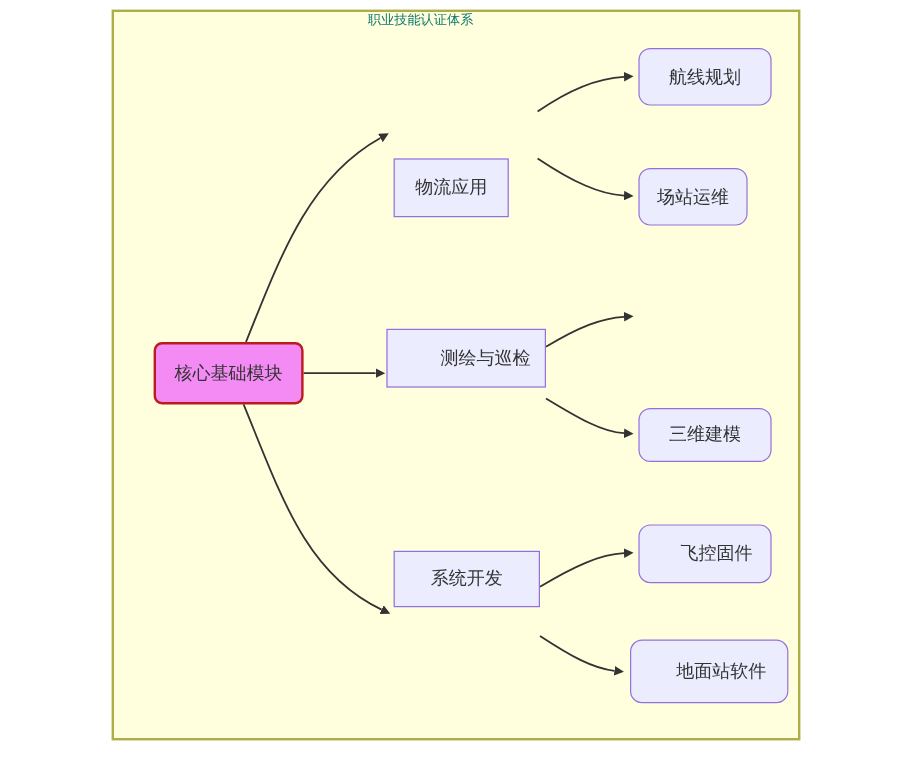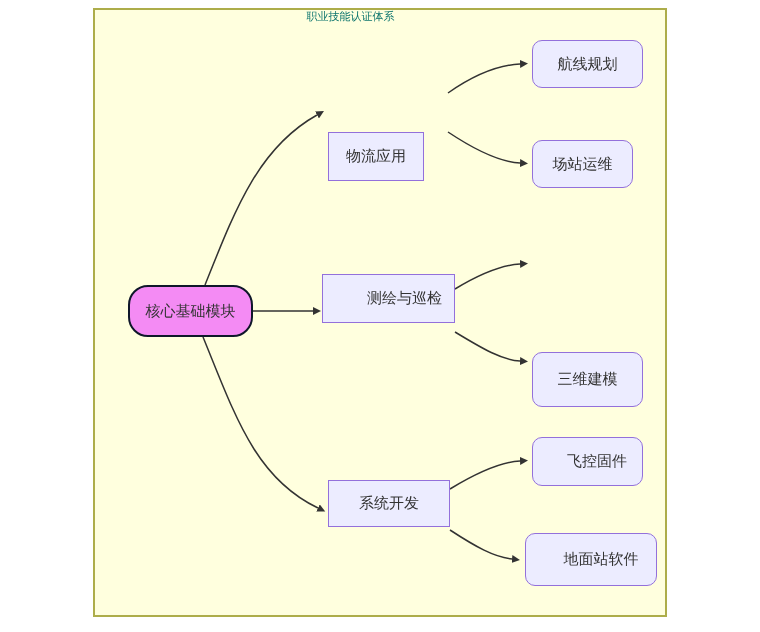--- a/index.html
+++ b/index.html
@@ -48,39 +48,39 @@
     align-items: center;
     justify-content: center;
     font-size: 15px;
     color: #333333;
     white-space: nowrap;
     box-sizing: border-box;
   }
   .node-root {
     left: 128px; top: 285px; width: 125px; height: 52px;
     background: #f48bf4;
-    border: 2px solid #0f172a;
-    border-radius: 20px;
+    border: 2px solid #b91c1c;
+    border-radius: 7px;
   }
   .node-branch {
     background: #ececff;
     border: 1px solid #9370db;
   }
   .node-leaf {
     background: #ececff;
     border: 1px solid #9370db;
     border-radius: 10px;
   }
   .b1 { left: 328px; top: 88px;  width: 96px; height: 49px; margin-top: 44px; }
   .b2 { left: 322px; top: 274px; width: 133px; height: 49px; padding-left: 32px; }
-  .b3 { left: 328px; top: 480px; width: 122px; height: 47px; }
+  .b3 { left: 328px; top: 459px; width: 122px; height: 47px; }
   .l1 { left: 532px; top: 40px;  width: 111px; height: 48px; }
-  .l2 { left: 532px; top: 140px; width: 101px; height: 48px; }
+  .l2 { left: 532px; top: 140px; width: 91px; height: 48px; }
   .l3 { left: 532px; top: 240px; width: 111px; height: 48px; }
-  .l4 { left: 532px; top: 352px; width: 111px; height: 55px; }
+  .l4 { left: 532px; top: 340px; width: 111px; height: 45px; }
   .l5 { left: 532px; top: 437px; width: 111px; height: 49px; padding-left: 19px; }
   .l6 { left: 525px; top: 533px; width: 132px; height: 53px; padding-left: 20px; }
 </style>
 </head>
 <body>
 
 <div class="stage">
 
   <div class="canvas"></div>
 

